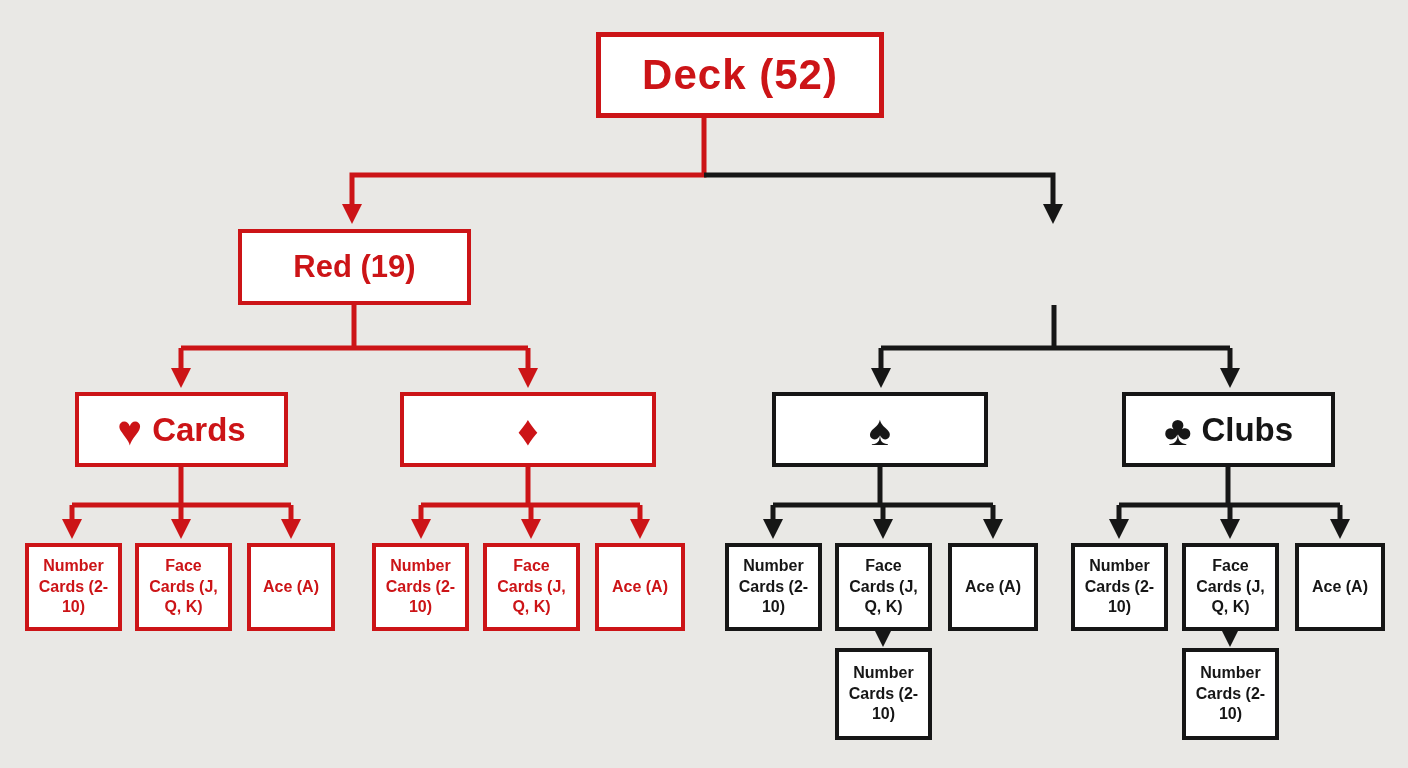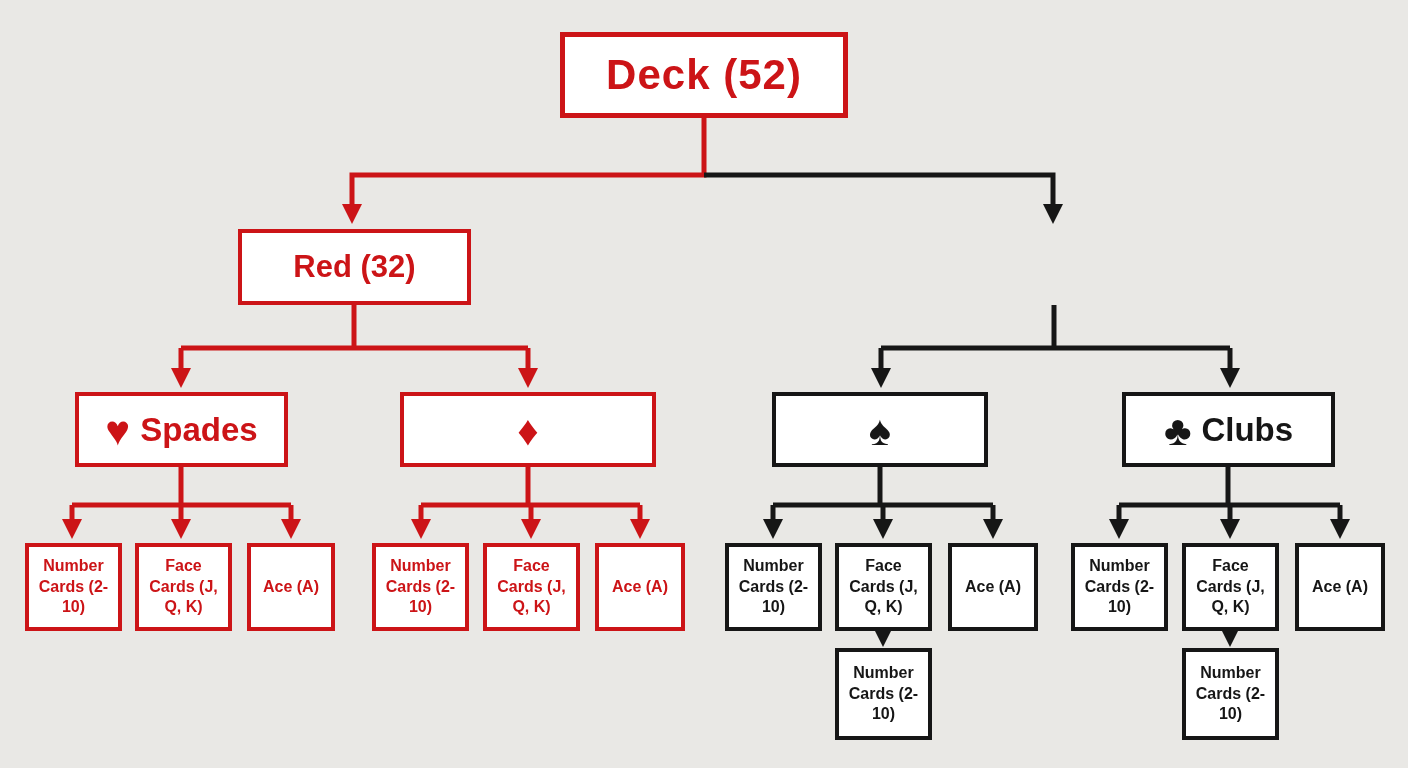--- a/index.html
+++ b/index.html
@@ -26,21 +26,21 @@
     position:absolute;
     background:var(--box_bg,#ffffff);
     display:flex;align-items:center;justify-content:center;
     box-sizing:border-box;
     font-weight:bold;
     text-align:center;
   }
   .red-node{border:4px solid var(--red,#cc1417);color:var(--red,#cc1417);}
   .black-node{border:4px solid var(--black,#161616);color:var(--black,#161616);}
 
-  .deck{border-width:5px;font-size:42px;letter-spacing:1px;}
+  .deck{border-width:5px;font-size:42px;letter-spacing:1px;margin-left:36px;}
   .branch{font-size:31px;}
   .suit{font-size:33px;gap:10px;}
   .suit .sym{font-size:42px;line-height:1;position:relative;top:1px;}
   .leaf{
     border-width:4px;
     font-size:16px;line-height:1.28;
     padding:2px;
   }
 </style>
 </head>
@@ -100,26 +100,26 @@
       <path class="wire wire-black" d="M883,631 L883,637" marker-end="url(#arrowB)"></path>
       <path class="wire wire-black" d="M1230,631 L1230,637" marker-end="url(#arrowB)"></path>
     </g>
   </svg>
 
   <div class="node deck red-node" style="left:560px;top:32px;width:288px;height:86px">
     <span>Deck (52)</span>
   </div>
 
   <div class="node branch red-node" style="left:238px;top:229px;width:233px;height:76px">
-    <span>Red (32)</span>
+    <span>Red (19)</span>
   </div>
 
   <div class="node suit red-node" style="left:75px;top:392px;width:213px;height:75px">
     <span class="sym">♥</span>
-    <span>Spades</span>
+    <span>Cards</span>
   </div>
   <div class="node suit red-node" style="left:400px;top:392px;width:256px;height:75px">
     <span class="sym">♦</span>
   </div>
   <div class="node suit black-node" style="left:772px;top:392px;width:216px;height:75px">
     <span class="sym">♠</span>
   </div>
   <div class="node suit black-node" style="left:1122px;top:392px;width:213px;height:75px">
     <span class="sym">♣</span>
     <span>Clubs</span>

